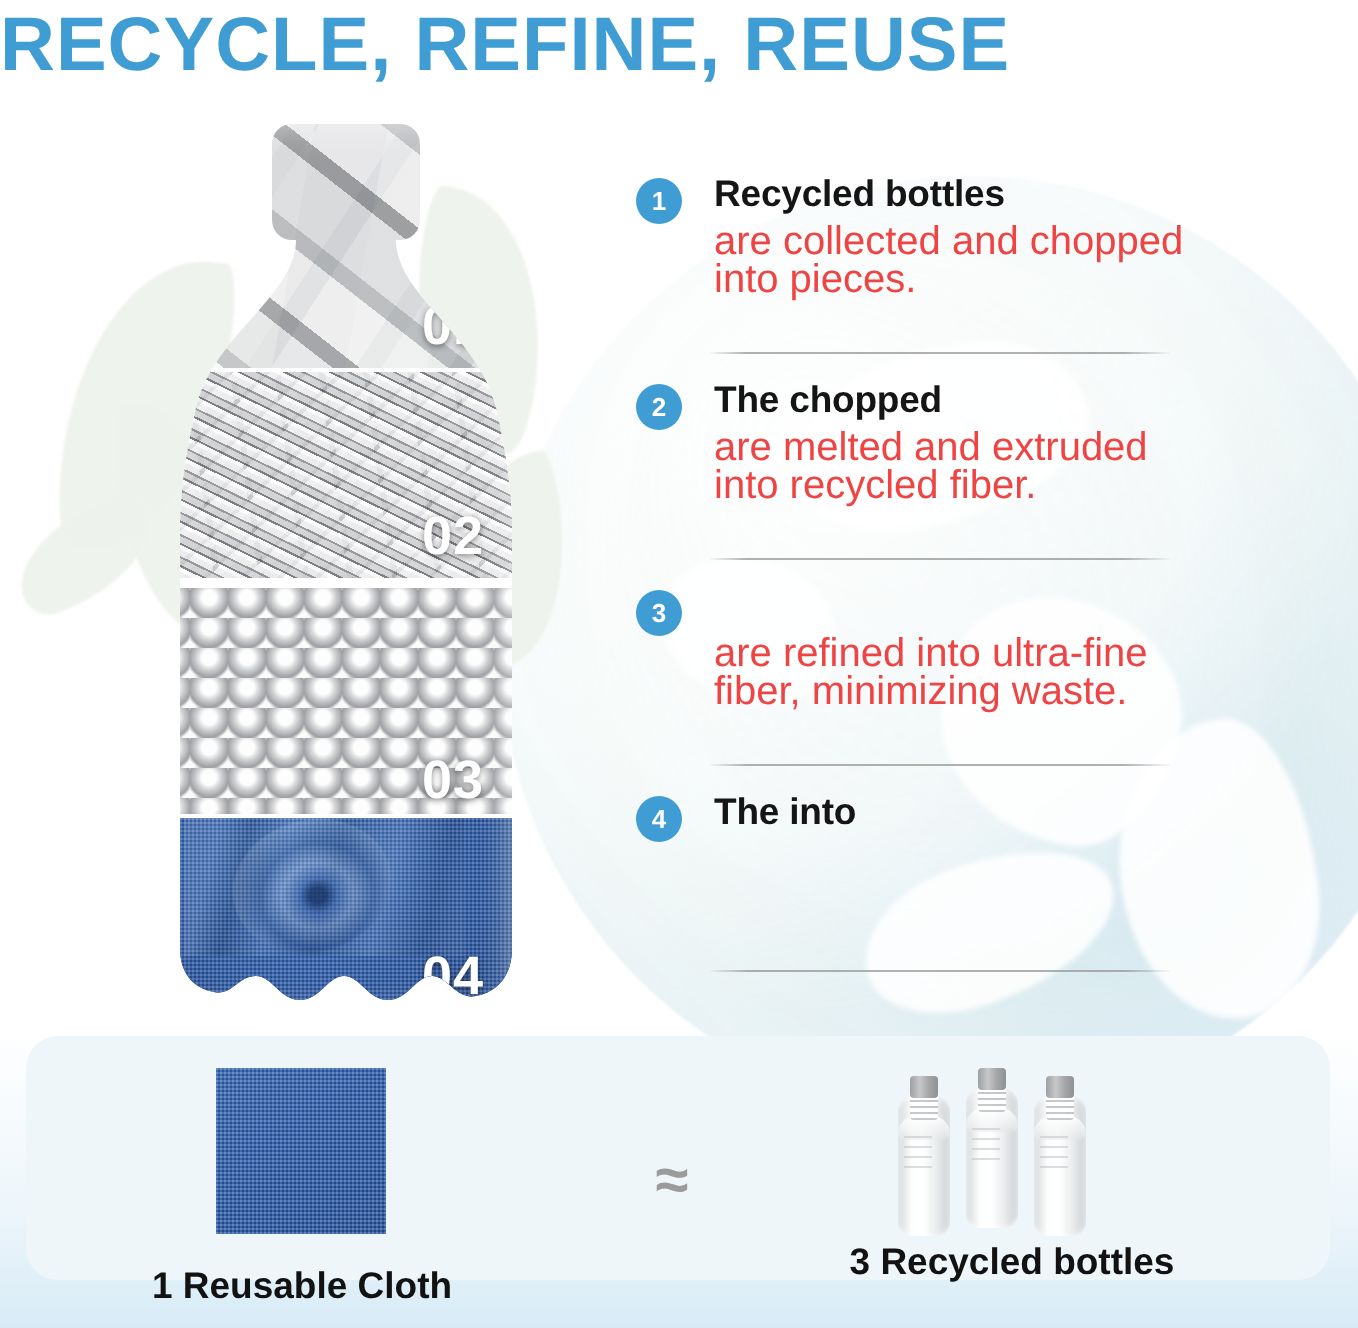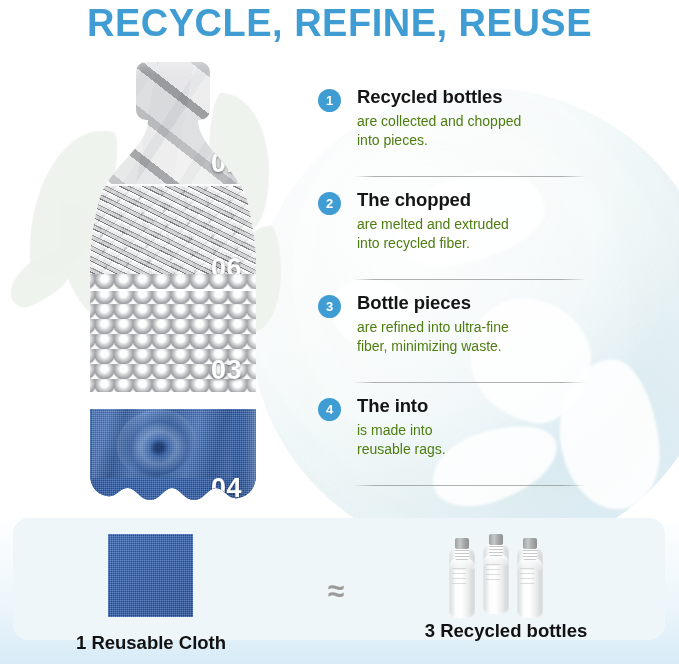--- a/index.html
+++ b/index.html
@@ -35,21 +35,21 @@
   .leaf-c{left:6px;top:255px;width:74px;height:44px;border-radius:80% 14% 76% 18%/70% 26% 74% 30%;transform:rotate(-22deg);}
   .leaf-d{left:206px;top:96px;width:66px;height:128px;border-radius:10% 84% 14% 80%/22% 74% 26% 78%;transform:rotate(8deg);}
   .leaf-e{left:232px;top:228px;width:52px;height:104px;border-radius:84% 10% 80% 16%/74% 22% 78% 26%;transform:rotate(-9deg);}
   .bottom-glow{
     position:absolute;left:0;bottom:0;width:679px;height:150px;
     background:linear-gradient(180deg, rgba(255,255,255,0) 0%, rgba(222,238,247,.55) 60%, rgba(205,230,244,.8) 100%);
   }
 
   
   .title{
-    position:absolute;left:0;top:2px;width:679px;text-align:center;
+    position:absolute;left:0;top:2px;width:679px;
     font-size:38px;font-weight:bold;letter-spacing:.5px;
     color:#3f9dd4;
     font-family:"Liberation Sans", sans-serif;
   }
 
   
   .bottle-wrap{position:absolute;left:76px;top:62px;width:182px;height:448px;}
   .bottle{
     position:absolute;inset:0;
     -webkit-clip-path:path("M58,0 h66 a10,10 0 0 1 10,10 v38 a10,10 0 0 1 -10,10 h-2 c0,28 42,48 50,84 c6,26 8,46 8,62 v208 c0,14 -7,22 -18,24 c-10,2 -14,-10 -22,-10 c-8,0 -12,12 -22,12 c-10,0 -14,-12 -22,-12 c-8,0 -12,12 -22,12 c-10,0 -14,-12 -22,-12 c-9,0 -12,10 -21,8 c-11,-2 -17,-10 -17,-22 v-208 c0,-16 2,-36 8,-62 c8,-36 50,-56 50,-84 h-2 a10,10 0 0 1 -10,-10 v-38 a10,10 0 0 1 10,-10 z");
@@ -75,21 +75,21 @@
   
   .seg2{top:123px;height:105px;
     background:
       repeating-linear-gradient(26deg, #fff 0 2px, #7f8184 2px 3px, #d8d9da 3px 6px, #9a9c9f 6px 7px, #f2f2f3 7px 10px),
       repeating-linear-gradient(-44deg, rgba(255,255,255,.9) 0 4px, rgba(110,113,116,.55) 4px 6px, rgba(225,226,227,.8) 6px 13px),
       repeating-linear-gradient(82deg, rgba(255,255,255,.7) 0 9px, rgba(130,133,136,.4) 9px 12px, rgba(240,240,241,.7) 12px 22px),
       #c8cacc;
     background-blend-mode:multiply,overlay,screen,normal;
   }
   
-  .seg3{top:212px;height:118px;
+  .seg3{top:232px;height:118px;
     background:
       radial-gradient(circle at 50% 32%, #fdfdfd 0 26%, #d2d4d6 44%, #9ea0a3 70%, rgba(150,152,155,0) 82%) 0 0/19px 15px,
       radial-gradient(circle at 50% 32%, #fbfbfb 0 26%, #cfd1d3 44%, #9a9c9f 70%, rgba(150,152,155,0) 82%) 9px 7px/19px 15px,
       linear-gradient(180deg,#f4f5f5 0%,#d9dadc 55%,#bfc1c3 100%);
   }
   
   .seg4{top:346px;height:102px;
     background:
       repeating-linear-gradient(0deg, rgba(255,255,255,.13) 0 1px, rgba(0,0,0,.09) 1px 2px),
       repeating-linear-gradient(90deg, rgba(255,255,255,.13) 0 1px, rgba(0,0,0,.09) 1px 2px),
@@ -124,21 +124,21 @@
     font-size:13px;font-weight:bold;line-height:23px;text-align:center;
     font-family:"Liberation Sans", sans-serif;
   }
   .step-head{
     position:absolute;left:39px;top:0;
     font-size:18.5px;font-weight:bold;color:#151515;letter-spacing:-.1px;
     font-family:"Liberation Sans", sans-serif;
   }
   .step-body{
     position:absolute;left:39px;top:26px;
-    font-size:14px;line-height:19px;color:#4d7c0f;white-space:pre-line;
+    font-size:20px;line-height:19px;color:#ef4444;white-space:pre-line;
     font-family:"Liberation Sans", sans-serif;
   }
   .step-rule{
     position:absolute;left:37px;bottom:12px;width:230px;height:1px;
     background:linear-gradient(90deg, rgba(160,160,160,.05) 0%, rgba(150,150,150,.75) 8%, rgba(150,150,150,.75) 90%, rgba(160,160,160,.05) 100%);
   }
 
   
   .panel{
     position:absolute;left:13px;top:518px;width:652px;height:122px;
@@ -214,21 +214,21 @@
   </div>
 
   <div class="title">RECYCLE, REFINE, REUSE</div>
 
   <div class="bottle-wrap">
     <div class="bottle">
       <div class="seg seg1">
         <span class="seg-num">01</span>
       </div>
       <div class="seg seg2">
-        <span class="seg-num">06</span>
+        <span class="seg-num">02</span>
       </div>
       <div class="seg seg3">
         <span class="seg-num">03</span>
       </div>
       <div class="seg seg4">
         <div class="cloth-fold"></div>
         <div class="cloth-swirl"></div>
         <span class="seg-num">04</span>
       </div>
       <div class="seg-divider" style="top:122px"></div>
@@ -251,31 +251,28 @@
     <div class="step">
       <div class="badge">2</div>
       <div class="step-head">The chopped</div>
       <div class="step-body">are melted and extruded
 into recycled fiber.</div>
       <div class="step-rule"></div>
     </div>
 
     <div class="step">
       <div class="badge">3</div>
-      <div class="step-head">Bottle pieces</div>
       <div class="step-body">are refined into ultra-fine
 fiber, minimizing waste.</div>
       <div class="step-rule"></div>
     </div>
 
     <div class="step">
       <div class="badge">4</div>
       <div class="step-head">The into</div>
-      <div class="step-body">is made into
-reusable rags.</div>
       <div class="step-rule"></div>
     </div>
 
   </div>
 
   <div class="panel">
     <div class="cloth-swatch"></div>
     <div class="approx">≈</div>
     <div class="bottles-group">
       <div class="mini-bottle mb1">

